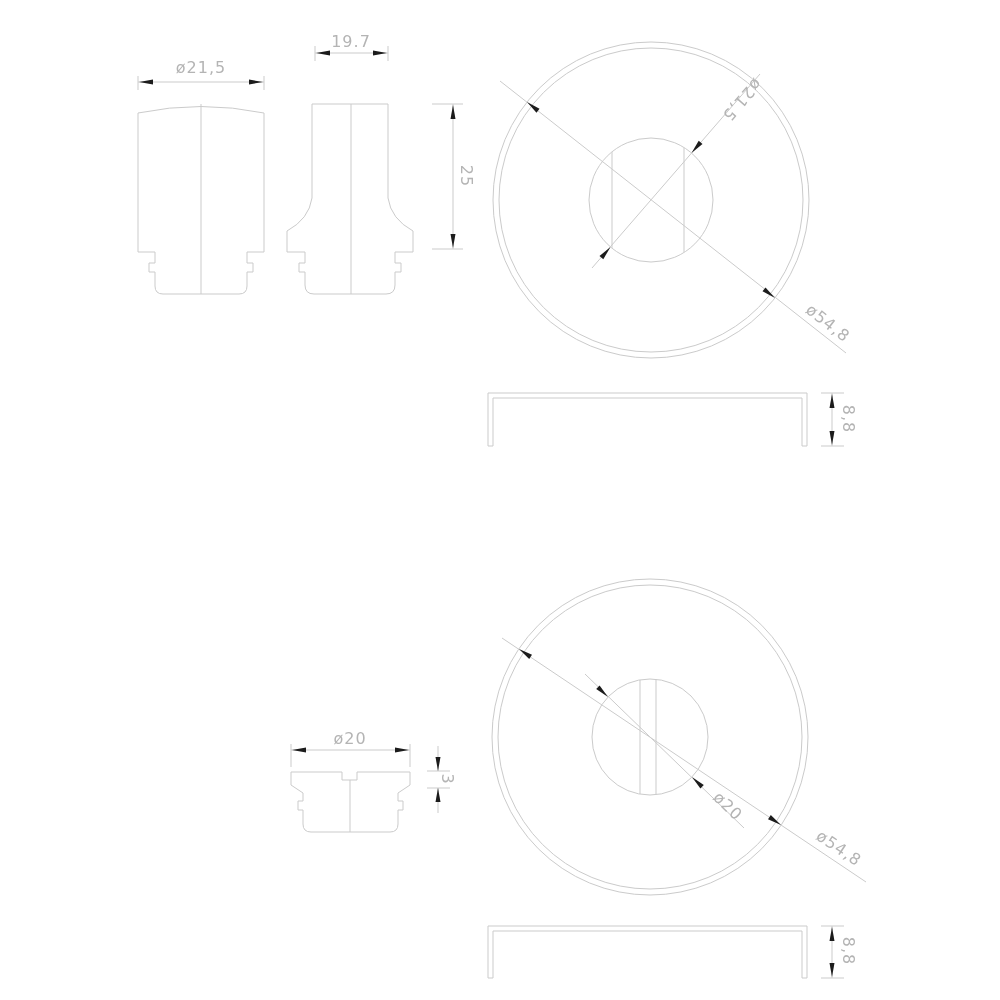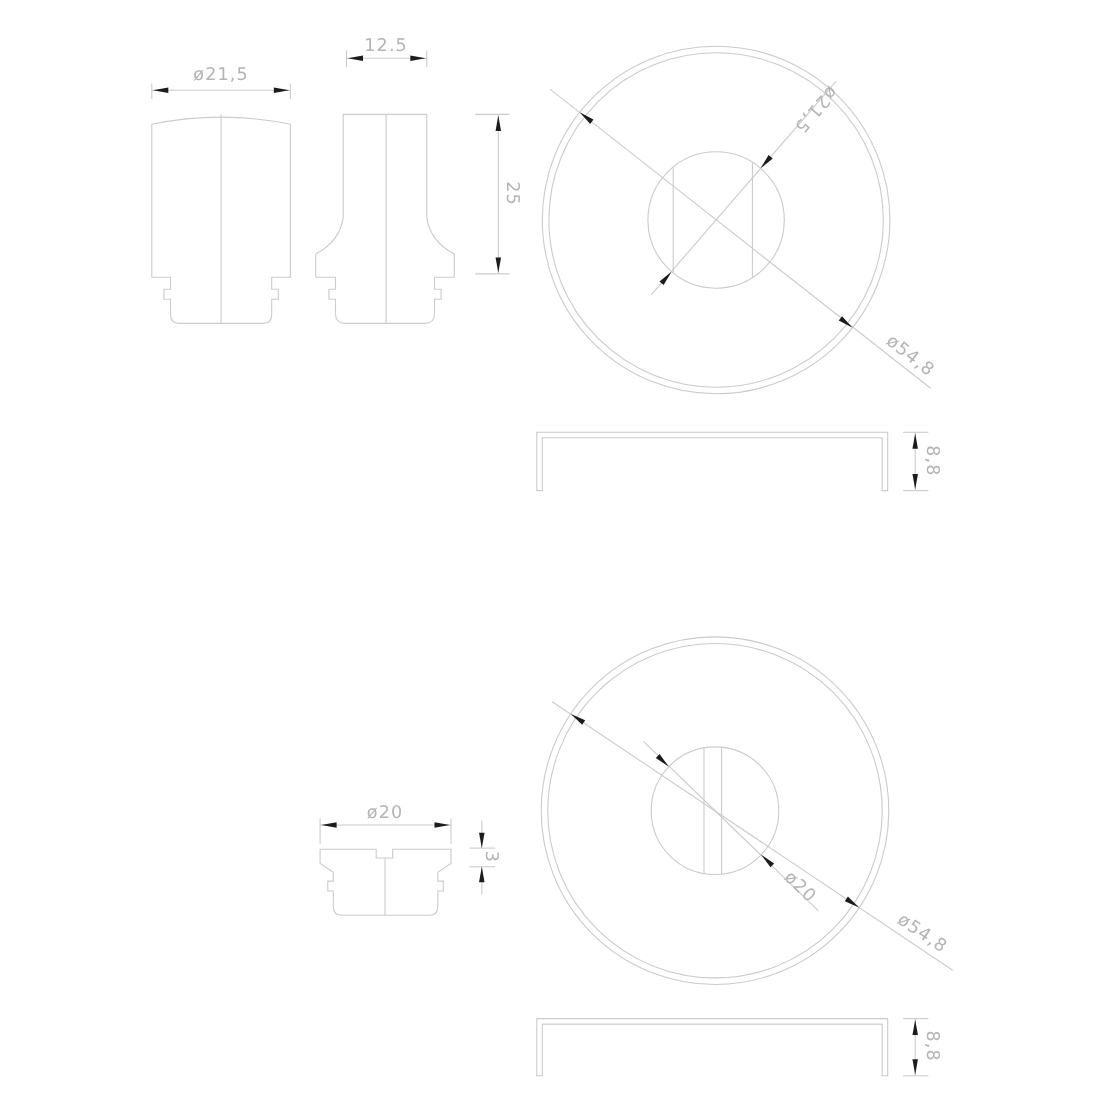--- a/index.html
+++ b/index.html
@@ -121,21 +121,21 @@
       <line x1="832" y1="926" x2="832" y2="978"></line>
       <line x1="821" y1="926" x2="844" y2="926"></line>
       <line x1="821" y1="978" x2="844" y2="978"></line>
       <polygon points="832,927 834.5,941 829.5,941" fill="#1c1c1c" stroke="none"></polygon>
       <polygon points="832,977 829.5,963 834.5,963" fill="#1c1c1c" stroke="none"></polygon>
     </g>
   </svg>
 
   <div class="dim-label" style="left:201px;top:67px;transform:translate(-50%,-50%);">ø21,5</div>
 
-  <div class="dim-label" style="left:351px;top:41px;transform:translate(-50%,-50%);">12.5</div>
+  <div class="dim-label" style="left:351px;top:41px;transform:translate(-50%,-50%);">19.7</div>
 
   <div class="dim-label" style="left:466px;top:176px;transform:translate(-50%,-50%) rotate(90deg);">25</div>
 
   <div class="dim-label" style="left:742px;top:100px;transform:translate(-50%,-50%) rotate(131deg);">ø21,5</div>
 
   <div class="dim-label" style="left:828px;top:323px;transform:translate(-50%,-50%) rotate(38deg);">ø54,8</div>
 
   <div class="dim-label" style="left:848px;top:419px;transform:translate(-50%,-50%) rotate(90deg);">8,8</div>
 
   <div class="dim-label" style="left:350px;top:738px;transform:translate(-50%,-50%);">ø20</div>

